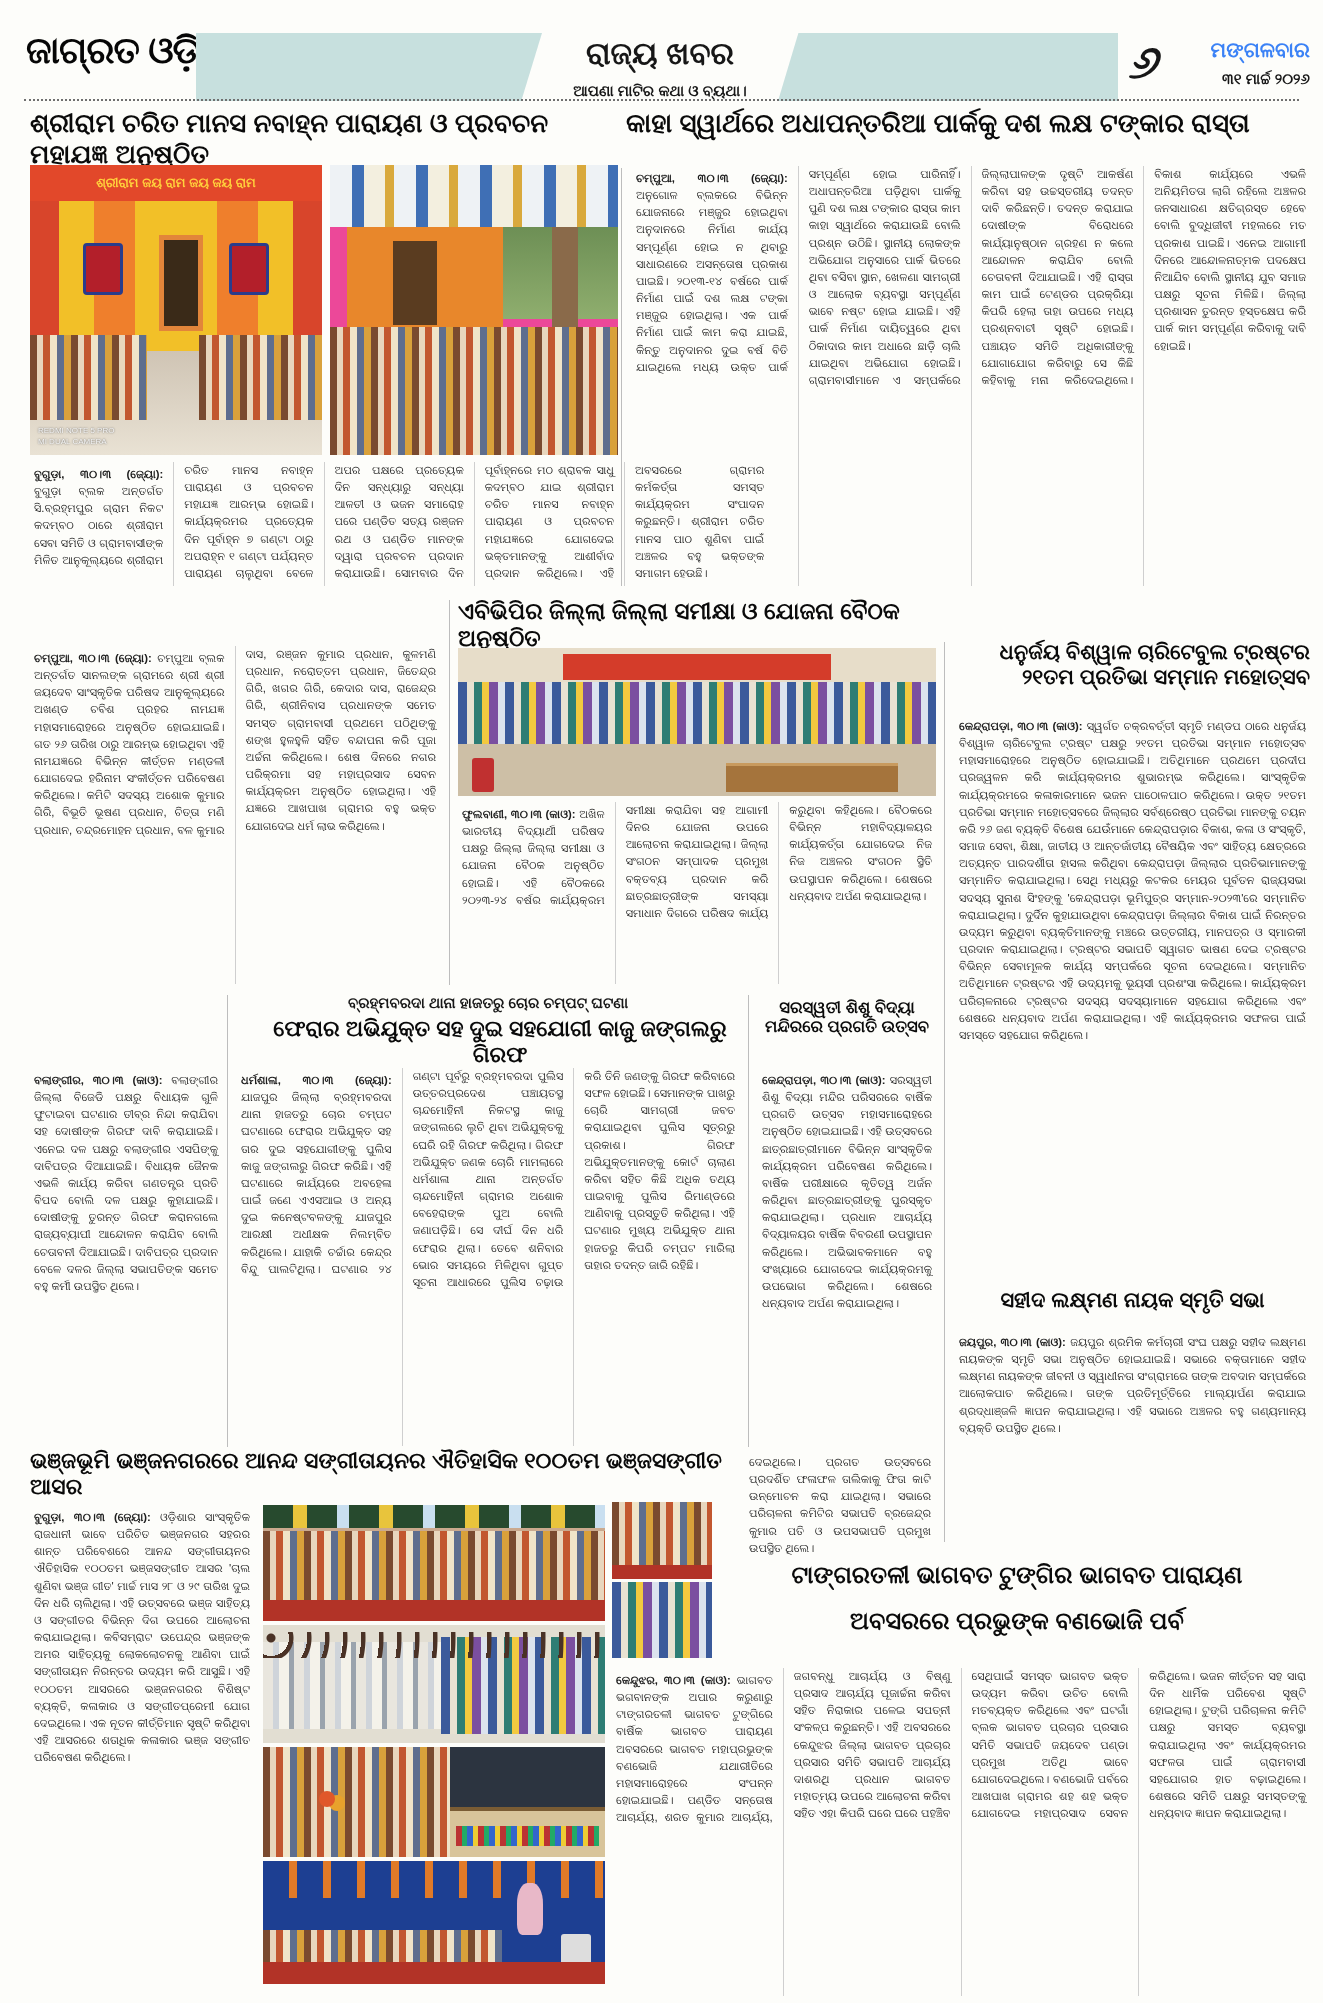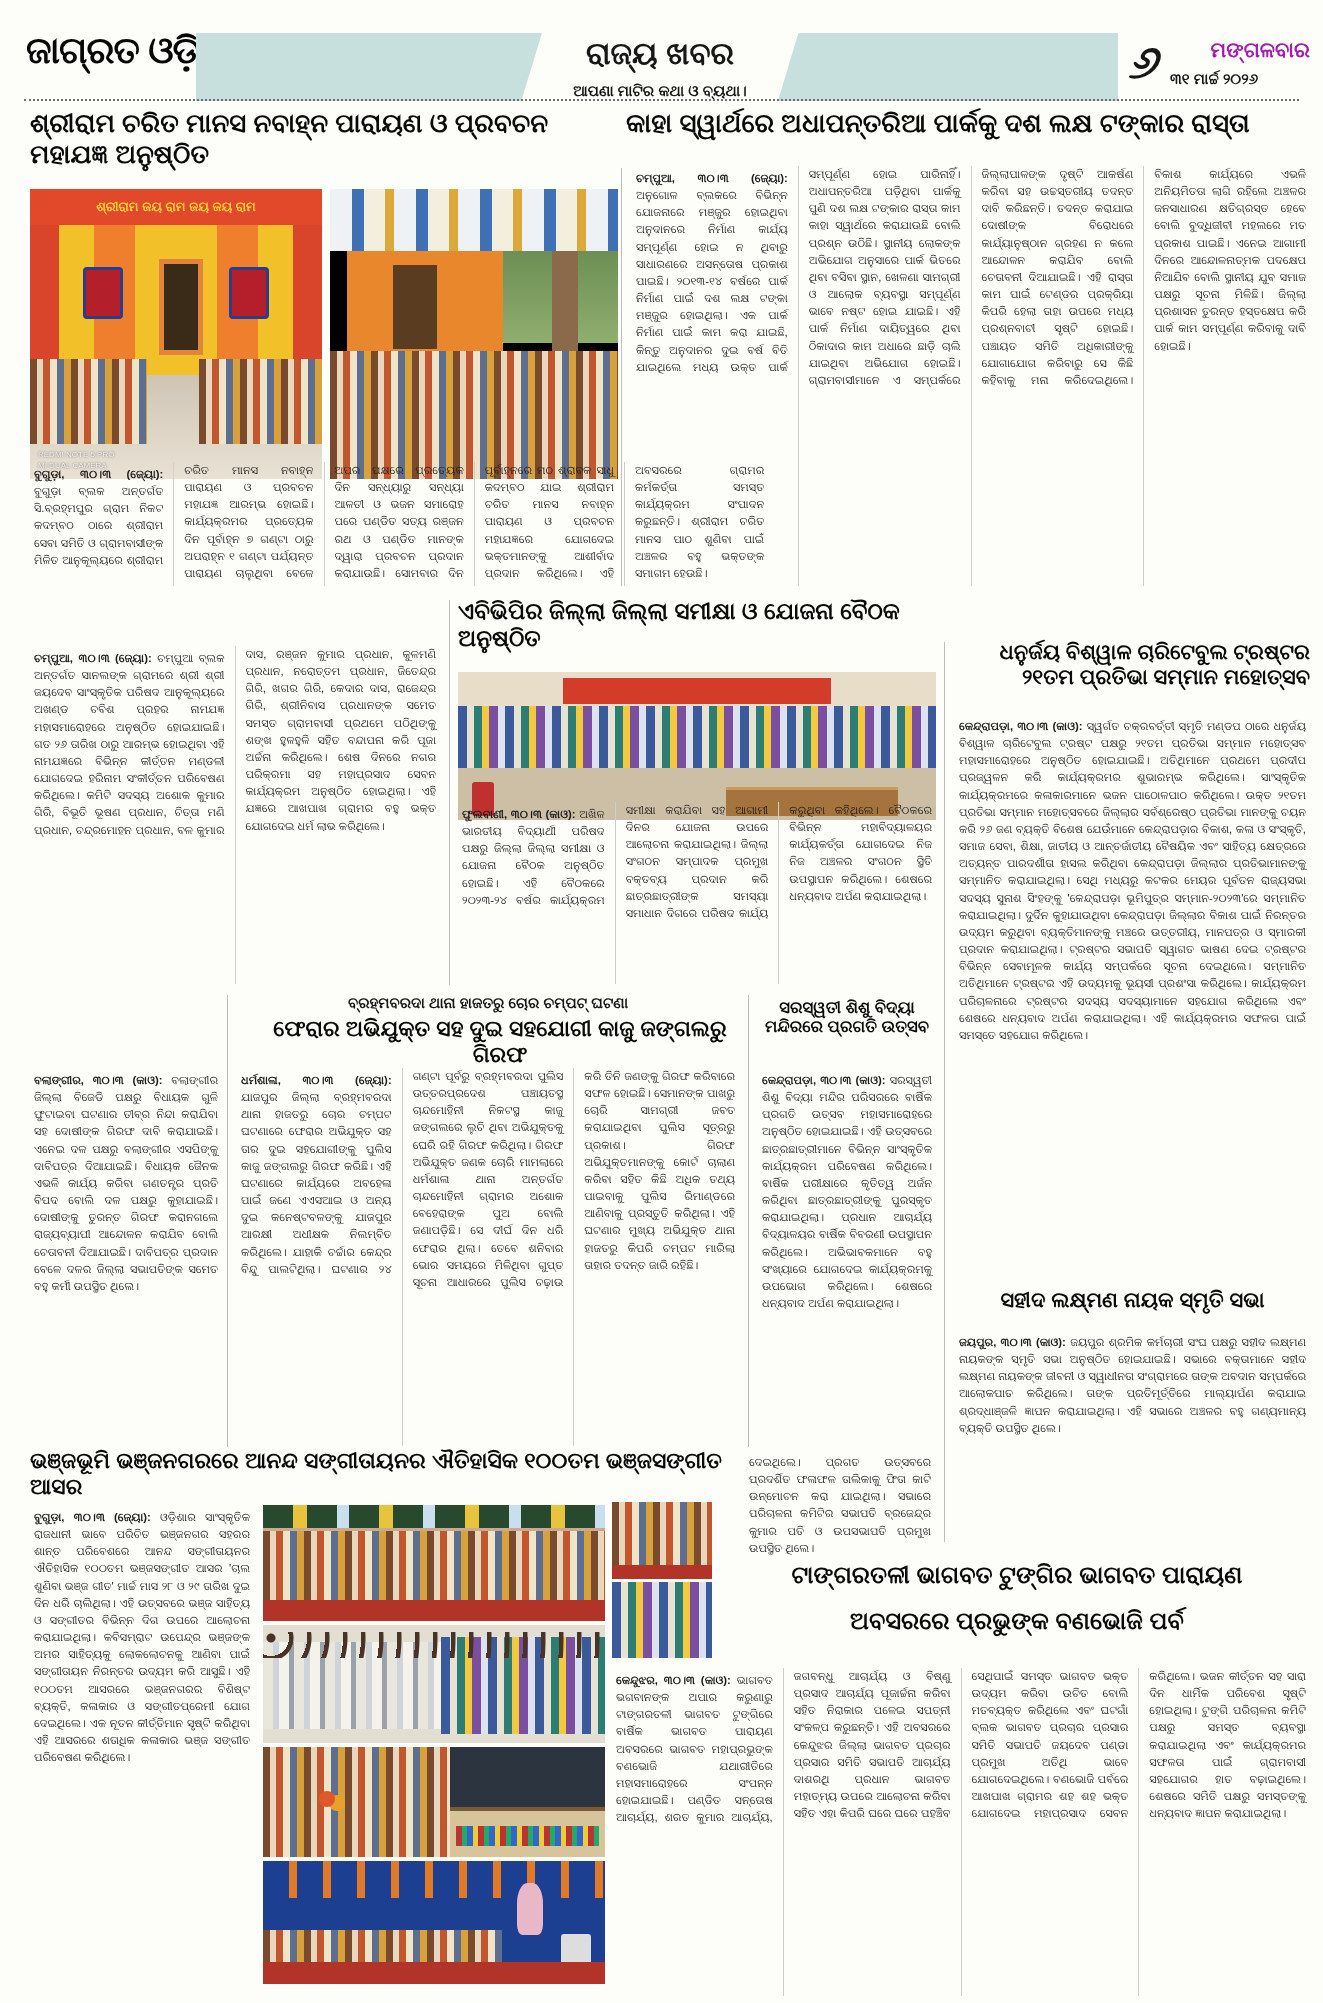--- a/index.html
+++ b/index.html
@@ -7,39 +7,39 @@
         font-family:"Liberation Sans","DejaVu Sans",sans-serif;color:#171717;overflow:hidden;}
   .abs{position:absolute;}
   
   .brand{left:26px;top:30px;font-size:37px;font-weight:900;letter-spacing:-1px;color:#060606;}
   .flag{background:#c7e0de;top:33px;height:68px;}
   .flag.l{left:196px;width:346px;clip-path:polygon(0 0,100% 0,94% 100%,0 100%);}
   .flag.r{left:778px;width:340px;clip-path:polygon(6% 0,100% 0,100% 100%,0 100%);}
   .sec-title{left:540px;top:36px;width:240px;text-align:center;font-size:31px;font-weight:800;}
   .sec-tag{left:520px;top:82px;width:280px;text-align:center;font-size:15px;font-weight:700;}
   .pageno{left:1128px;top:36px;font-size:46px;font-weight:700;font-family:"Liberation Serif","DejaVu Serif",serif;font-style:italic;}
-  .day{left:1170px;top:38px;width:140px;text-align:right;font-size:21px;font-weight:700;color:#a21caf;}
-  .date{left:1170px;top:70px;width:140px;text-align:left;font-size:15px;font-weight:700;}
+  .day{left:1170px;top:38px;width:140px;text-align:right;font-size:21px;font-weight:700;color:#3b82f6;}
+  .date{left:1170px;top:70px;width:140px;text-align:right;font-size:15px;font-weight:700;}
   .dotrule{left:24px;top:99px;width:1275px;border-top:2px dotted #6f6f6f;height:0;}
   
   .hl{font-weight:800;color:#0a0a0a;line-height:1.18;}
   .h-lead{font-size:26px;}
   .h-mid{font-size:23px;}
   .h-ctr{text-align:center;}
   .kicker{font-size:15px;font-weight:800;text-align:center;}
   
   .bt{font-size:11.3px;line-height:1.52;text-align:justify;color:#1d1d1d;}
   .bt p{margin:4px;}
   .bt .dl{font-weight:700;}
   .cols2{column-count:2;column-gap:13px;column-rule:1px solid #cfcfcf;}
   .cols3{column-count:3;column-gap:13px;column-rule:1px solid #cfcfcf;}
   .cols4{column-count:4;column-gap:13px;column-rule:1px solid #cfcfcf;}
   .vr{width:0;border-left:1px solid #bdbdbd;}
   
-  .ph{overflow:hidden;background:#000000;margin-top:24px;}
+  .ph{overflow:hidden;background:#ec4899;}
   .ph>div{position:absolute;}
   .stripes-warm{background:repeating-linear-gradient(90deg,#7a4a2f 0 7px,#e8d6bd 7px 13px,#c2572f 13px 20px,#f0e4c8 20px 27px,#5e6e8e 27px 34px,#d9a13b 34px 41px);}
   .stripes-cool{background:repeating-linear-gradient(90deg,#3b5a9b 0 9px,#e8e2d2 9px 16px,#2e7d74 16px 24px,#f3c93f 24px 31px,#7b4fa0 31px 40px,#dce3ee 40px 47px);}
   .stripes-white{background:repeating-linear-gradient(90deg,#e9e6de 0 10px,#cfd4da 10px 16px,#f4f2ea 16px 26px,#9aa3ad 26px 31px);}
   .heads{background:repeating-radial-gradient(circle at 8px 6px,#4a3226 0 4px,transparent 5px 18px);}
   
   .t-banner{left:0;top:0;width:100%;height:36px;background:#e2482a;color:#ffd23c;font-weight:800;font-size:13px;text-align:center;line-height:36px;}
   .t-wall{left:0;top:36px;width:100%;height:150px;background:linear-gradient(90deg,#d8452b 0 10%,#f2c028 10% 22%,#ef7f2c 22% 36%,#f2c028 36% 64%,#ef7f2c 64% 78%,#f2c028 78% 90%,#d8452b 90% 100%);}
   .t-drumL{left:18%;top:78px;width:34px;height:46px;background:#b31f2a;border:3px solid #2a3c8c;border-radius:4px;}
   .t-drumR{right:18%;top:78px;width:34px;height:46px;background:#b31f2a;border:3px solid #2a3c8c;border-radius:4px;}

